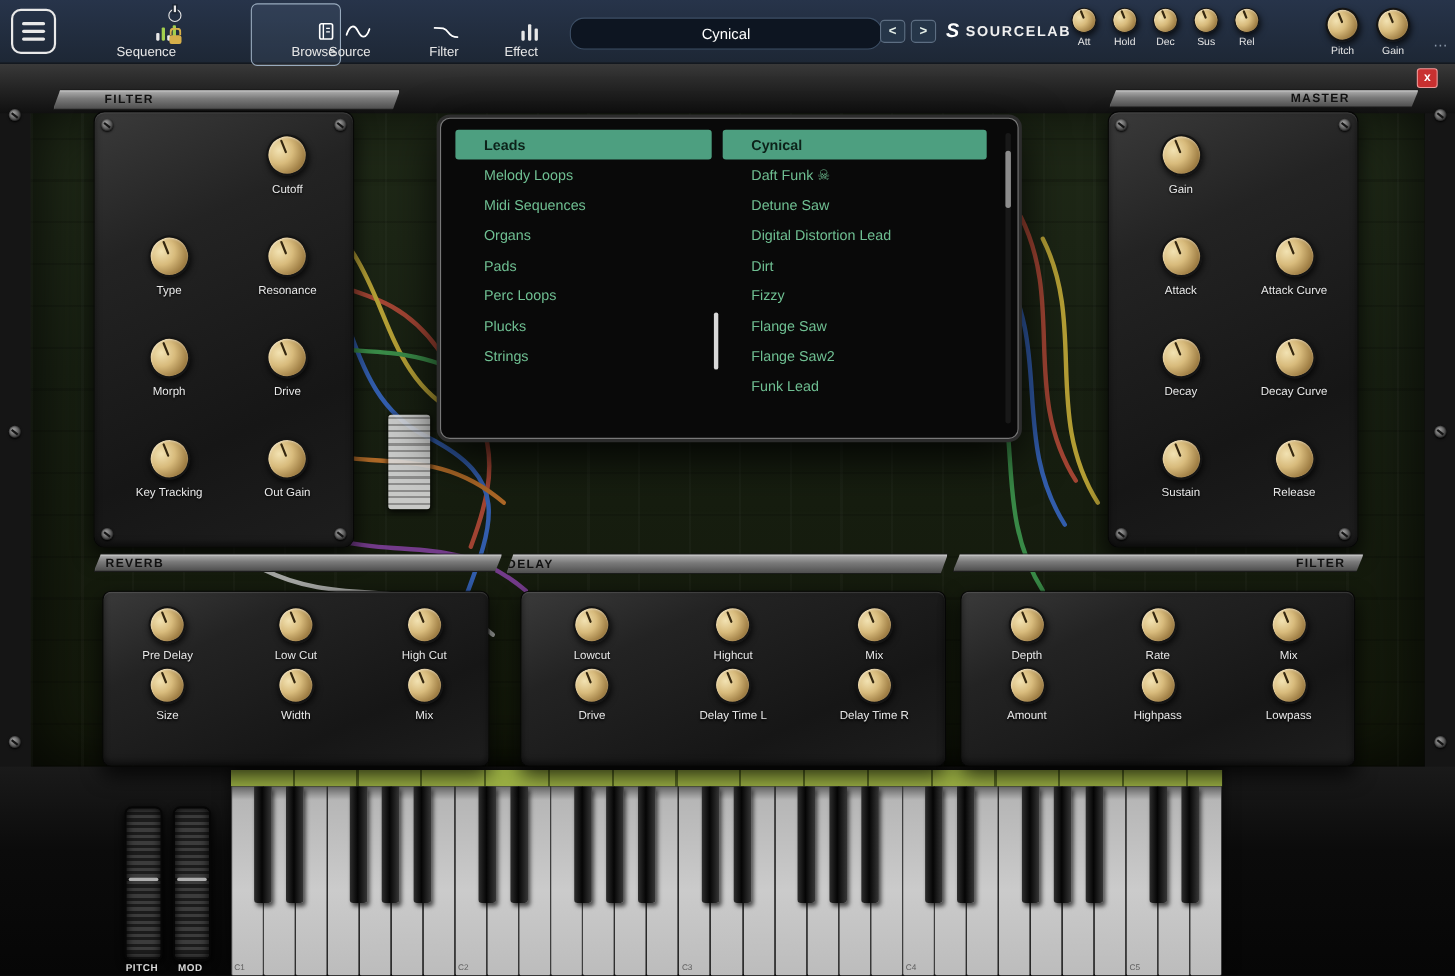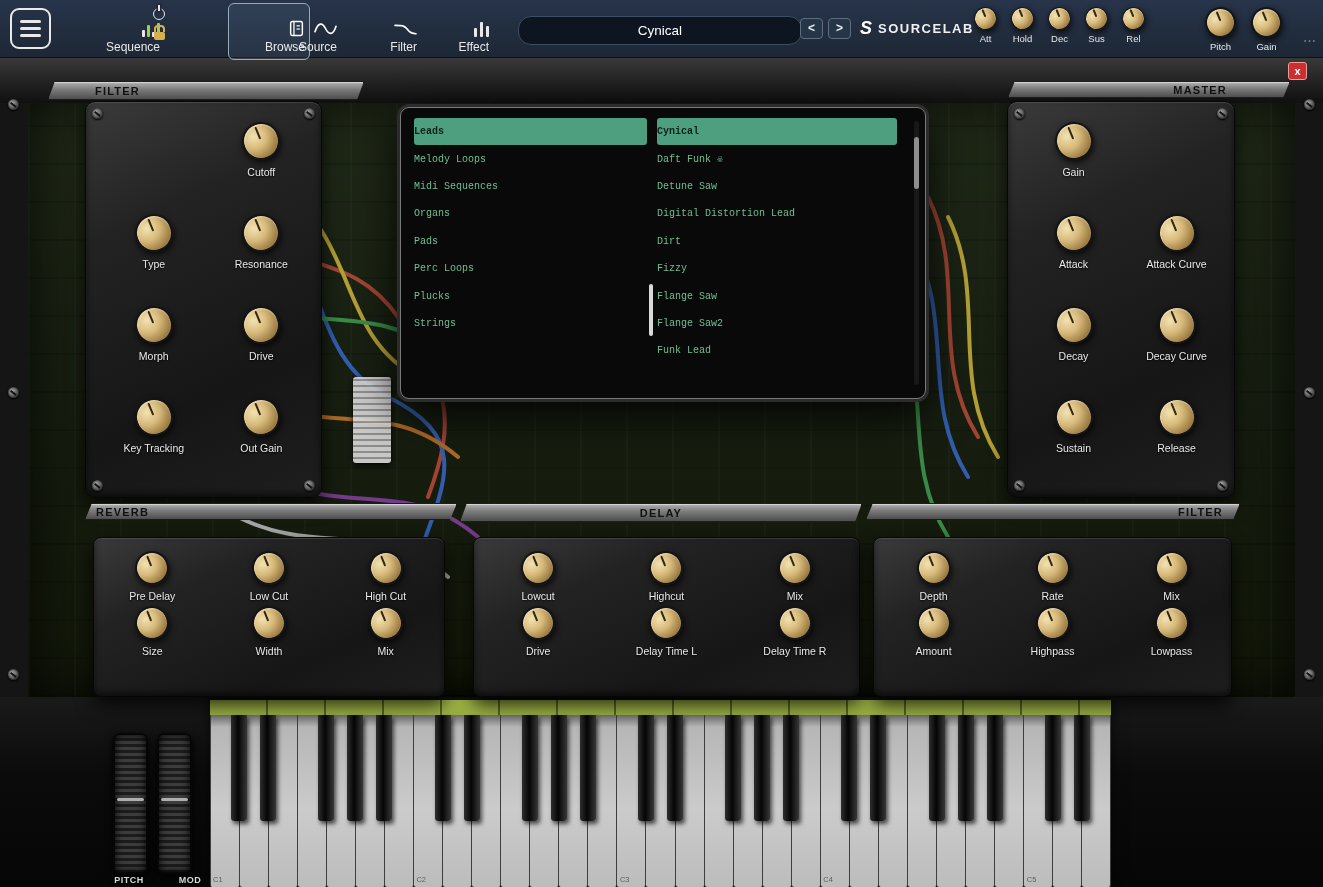--- a/index.html
+++ b/index.html
@@ -103,22 +103,22 @@
   .fx-grid .knob-unit{gap:5px;}
 
   
   .browser-popup{position:absolute;left:400px;top:50px;width:526px;height:292px;z-index:80;
                  background:#090909;border:1px solid #787878;border-radius:9px;
                  box-shadow:0 0 0 3px #2c2c2c, 0 14px 44px rgba(0,0,0,.95);
                  display:flex;gap:10px;padding:10px 16px 10px 13px;box-sizing:border-box;}
   .list{display:flex;flex-direction:column;}
   .list.categories{width:233px;}
   .list.presets{width:240px;}
-  .list-item{height:27.4px;box-sizing:border-box;display:flex;align-items:center;padding:0 0;
-             color:#6fbf92;font-size:10px;cursor:pointer;border-radius:3px;white-space:nowrap;font-family:Liberation Mono, monospace;}
+  .list-item{height:27.4px;box-sizing:border-box;display:flex;align-items:center;padding:0 26px;
+             color:#6fbf92;font-size:13px;cursor:pointer;border-radius:3px;white-space:nowrap;}
   .list-item.selected{background:#4d9f80;color:#0c2219;font-weight:bold;}
   .scroll-track{position:absolute;right:6px;top:13px;bottom:13px;width:5px;background:#181818;border-radius:3px;}
   .scroll-thumb{position:absolute;left:0;width:5px;background:#8d8d8d;border-radius:3px;cursor:pointer;}
   .cat-thumb{position:absolute;left:248px;top:176px;width:4px;height:52px;background:#d9d9d9;border-radius:2px;cursor:pointer;}
 
   
   .wheel{position:absolute;width:31px;height:137px;border-radius:7px;z-index:6;cursor:pointer;
          background:repeating-linear-gradient(180deg,#3c3c3c 0 3px,#1c1c1c 3px 6px);
          border:2px solid #060606;box-shadow:inset 0 0 8px #000, 0 3px 8px #000;}
   .wheel::after{content:"";position:absolute;left:2px;right:2px;top:46%;height:3px;background:#c9c9c9;border-radius:2px;opacity:.85;}
@@ -295,21 +295,21 @@
 
     <div class="strip" style="left:48px;top:24px;width:268px;padding-left:46px">
       <span>FILTER</span>
     </div>
     <div class="strip" style="left:1008px;top:24px;width:282px;justify-content:flex-end;padding-right:62px;box-sizing:border-box">
       <span>MASTER</span>
     </div>
     <div class="strip" style="left:85px;top:446px;width:372px;padding-left:10px;box-sizing:border-box">
       <span>REVERB</span>
     </div>
-    <div class="strip" style="left:460px;top:446px;width:400px;justify-content:center">
+    <div class="strip" style="left:460px;top:446px;width:400px;">
       <span>DELAY</span>
     </div>
     <div class="strip" style="left:866px;top:446px;width:374px;justify-content:flex-end;padding-right:16px;box-sizing:border-box">
       <span>FILTER</span>
     </div>
 
     <div class="panel" style="left:85px;top:44px;width:235px;height:395px">
       <div class="screw tl"></div>
         <div class="screw tr"></div>
       <div class="screw bl"></div>
@@ -496,21 +496,21 @@
         <div class="list-item">Funk Lead</div>
       </div>
       <div class="scroll-track">
         <div class="scroll-thumb" style="top:16px;height:52px"></div>
       </div>
     </div>
 
     <div class="wheel" style="left:113px;top:676px"></div>
     <div class="wheel" style="left:157px;top:676px"></div>
     <div class="wheel-label" style="left:106px;top:818px;width:46px">PITCH</div>
-    <div class="wheel-label" style="left:172px;top:818px;width:36px">MOD</div>
+    <div class="wheel-label" style="left:155px;top:818px;width:36px">MOD</div>
 
     <div class="keyboard">
       <div class="key-strip"></div>
       <div class="white-keys">
           <div class="white-key"></div>
           <div class="white-key"></div>
           <div class="white-key"></div>
           <div class="white-key"></div>
           <div class="white-key"></div>
           <div class="white-key"></div>

